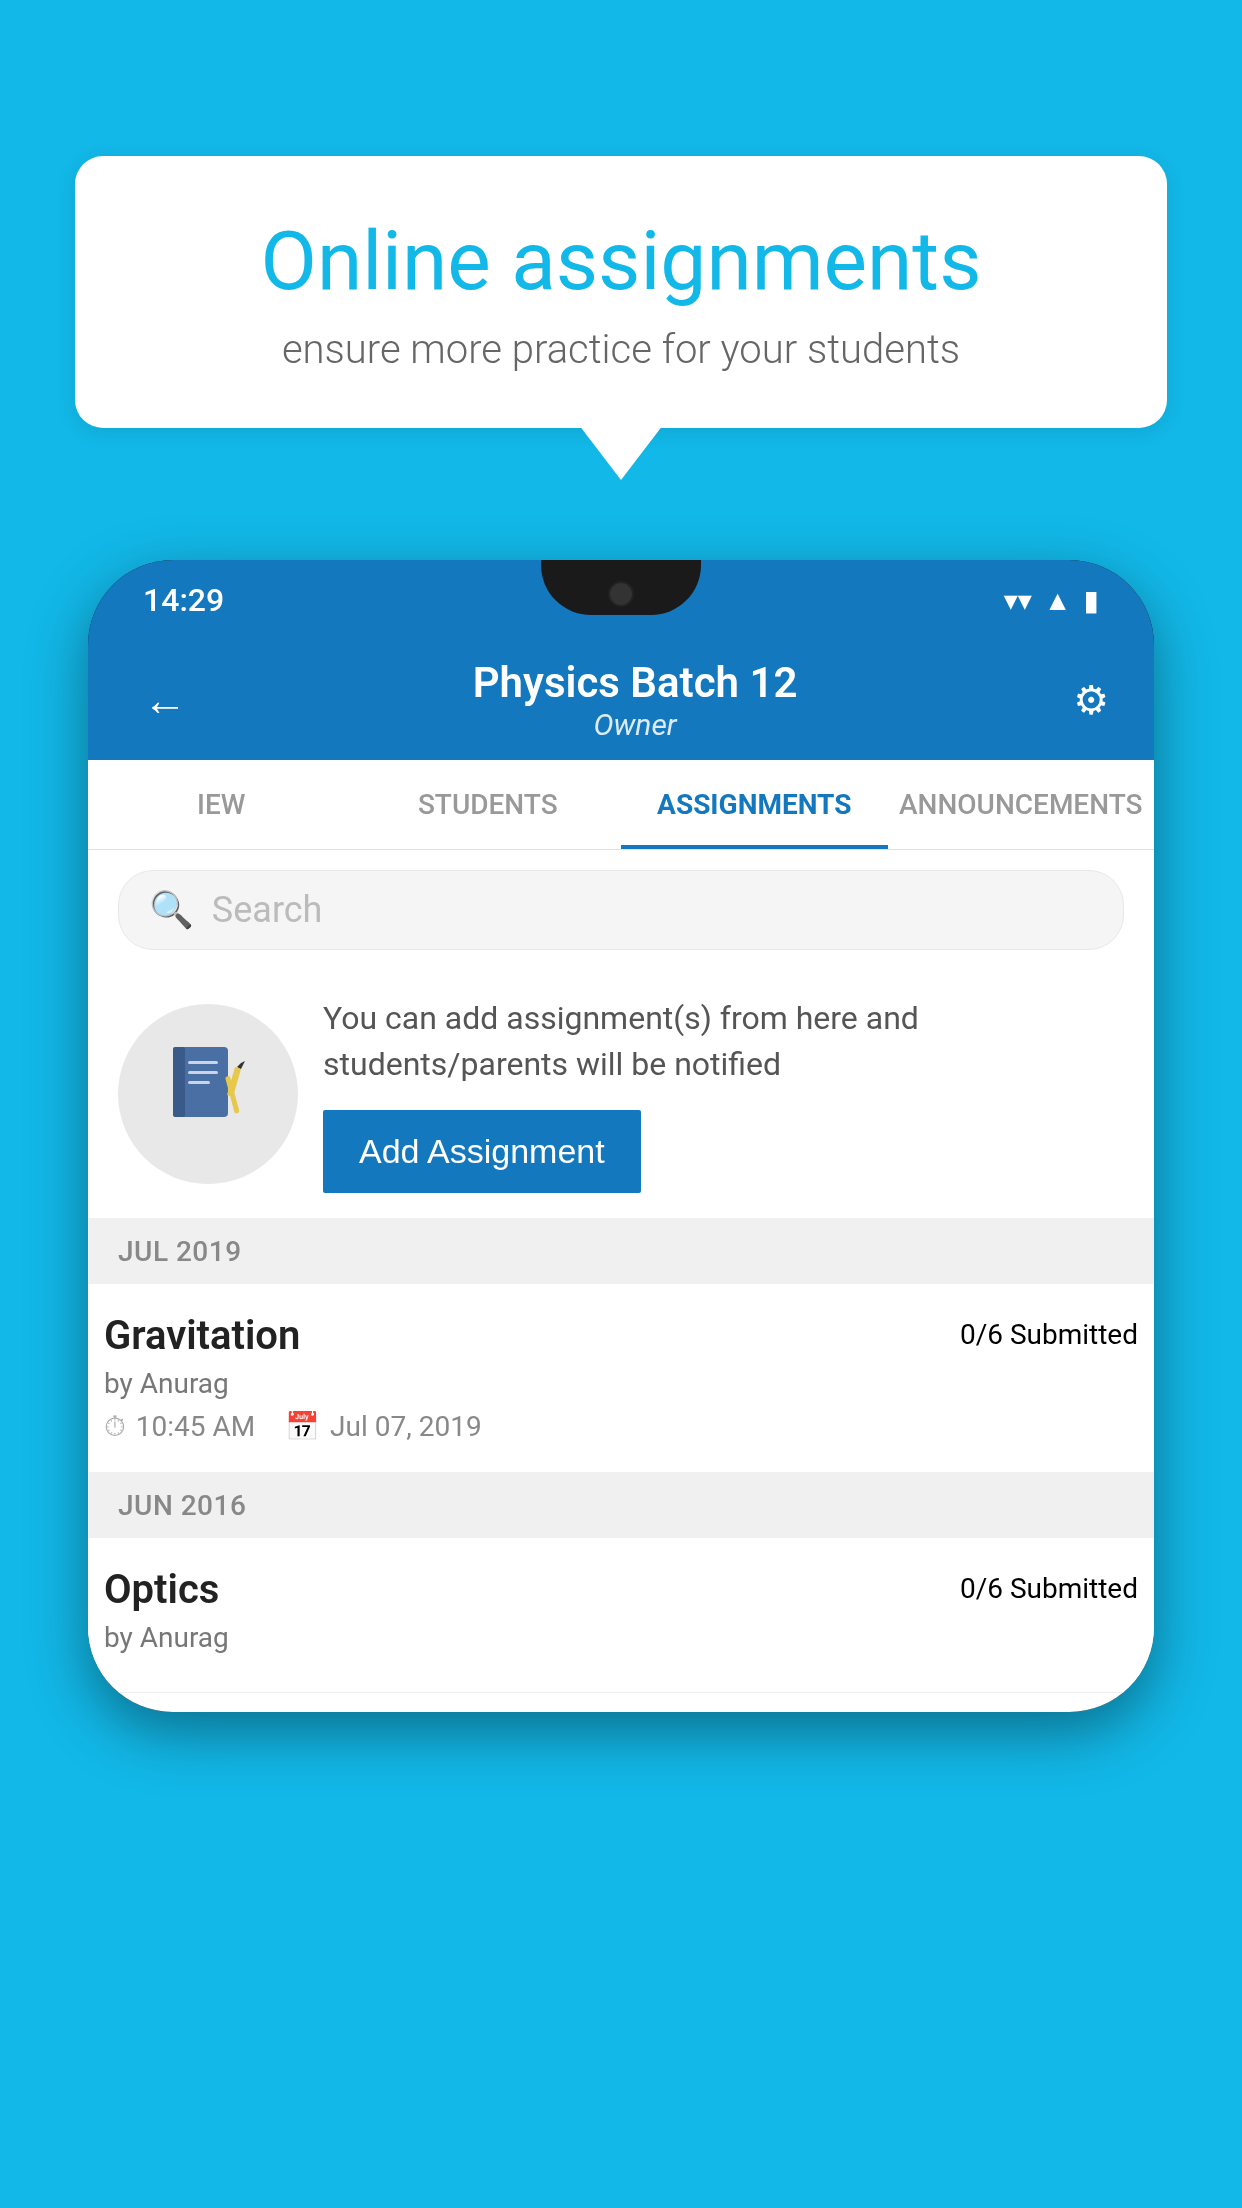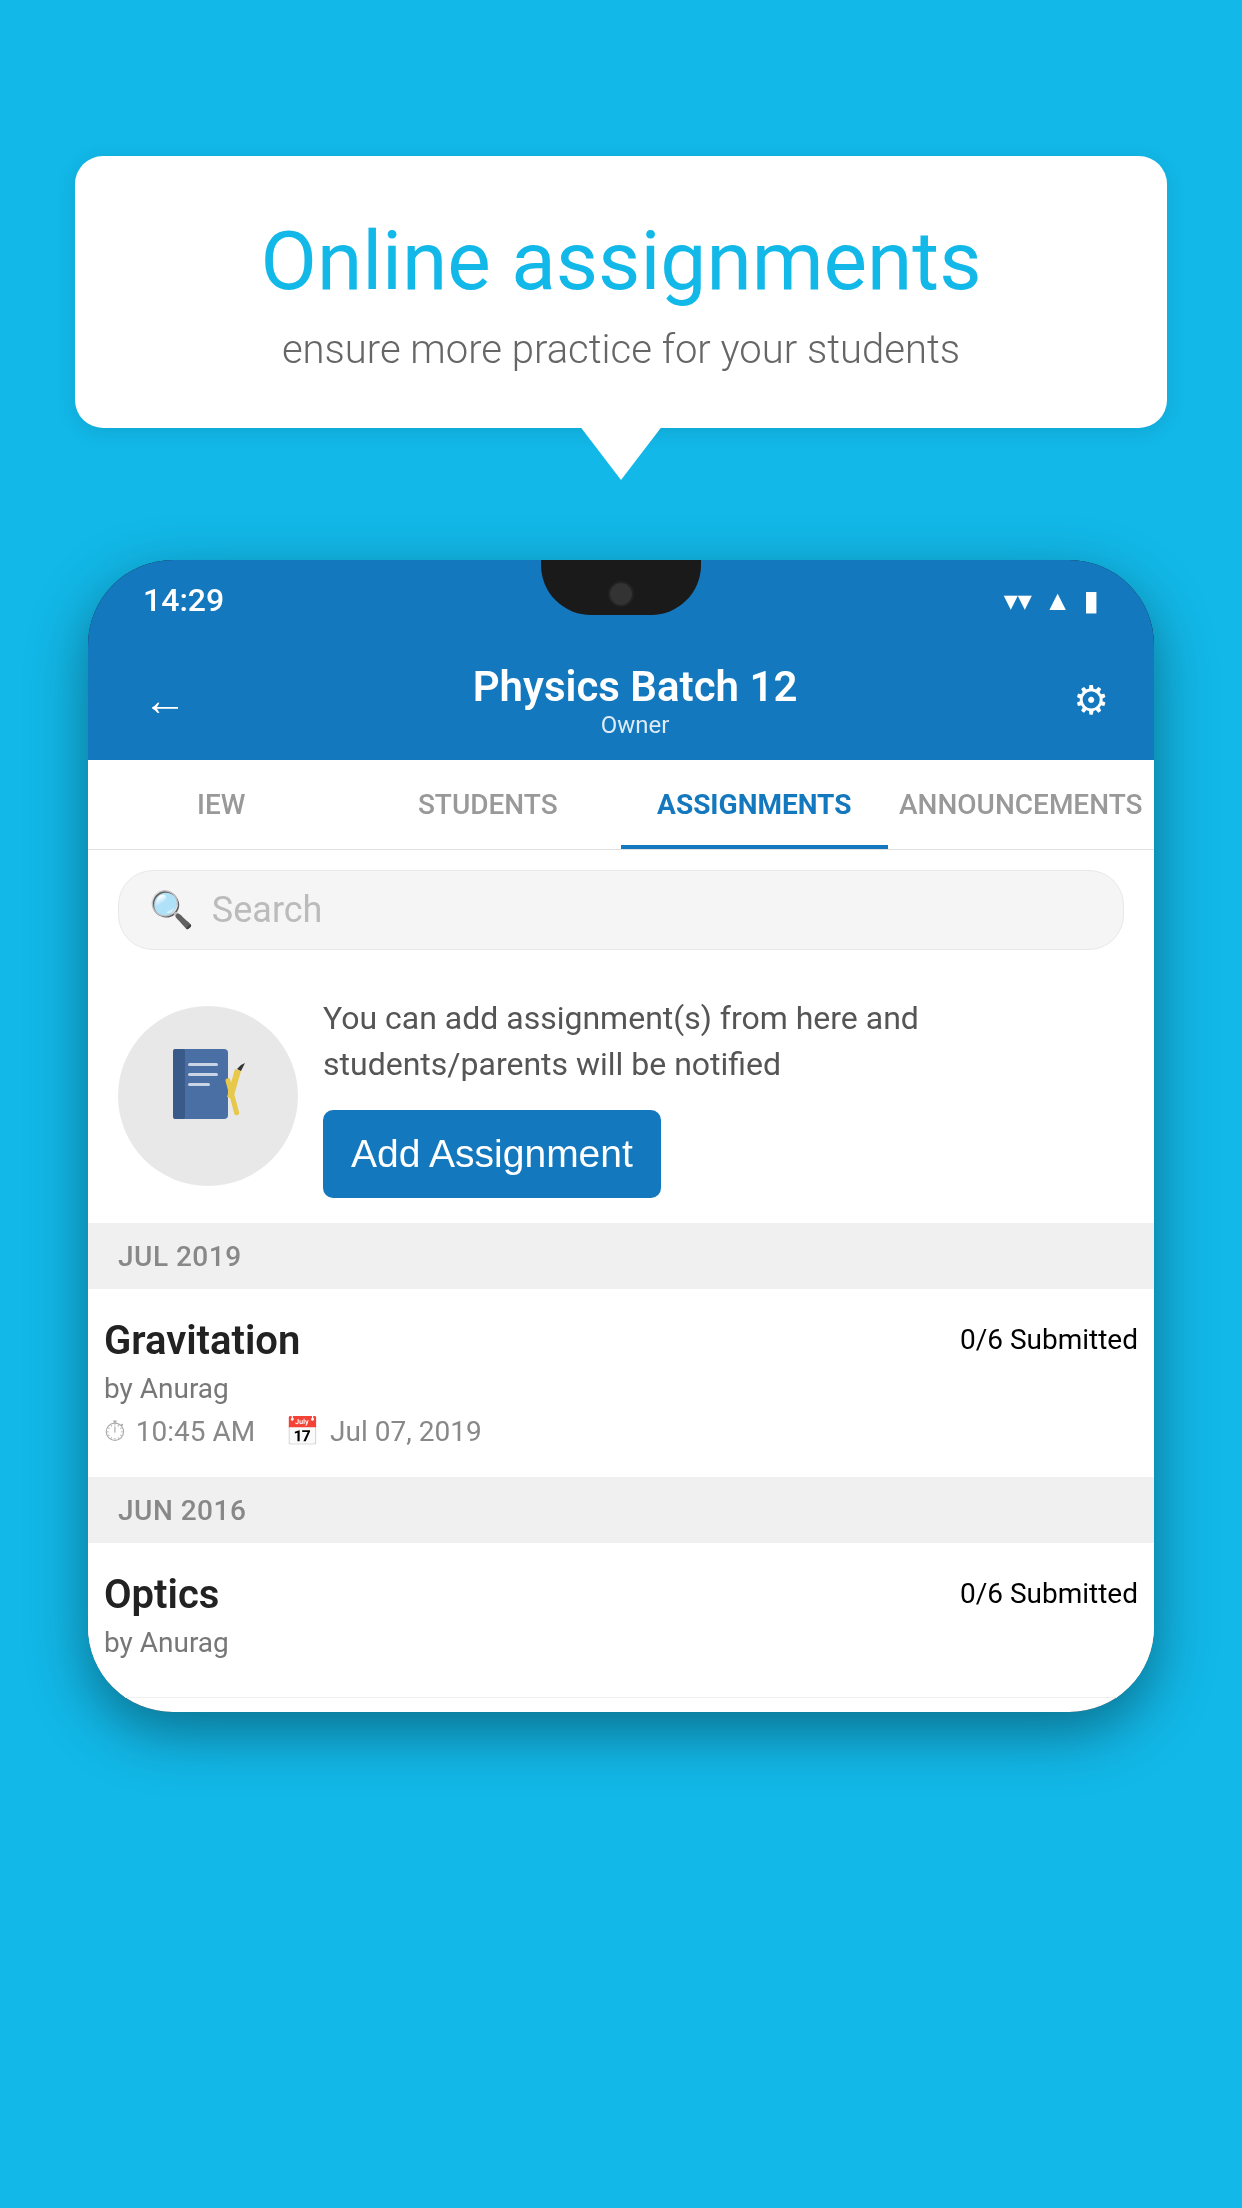--- a/index.html
+++ b/index.html
@@ -156,21 +156,22 @@
     }
 
     .header-title {
       color: white;
       font-size: 42px;
       font-weight: 600;
     }
 
     .header-subtitle {
       color: rgba(255,255,255,0.85);
-      font-size: 24px;
+      font-size: 30px;
+      font-style: italic;
     }
 
     .settings-button {
       color: white;
       font-size: 40px;
       cursor: pointer;
     }
 
     
     .tabs-bar {
@@ -277,23 +278,23 @@
       font-size: 32px;
       color: #555;
       line-height: 1.45;
       margin-bottom: 22px;
     }
 
     .add-assignment-btn {
       background: #1478BE;
       color: white;
       border: none;
-      border-radius: 10px;
-      padding: 22px 28px;
-      font-size: 39px;
+      border-radius: 2px;
+      padding: 22px 36px;
+      font-size: 34px;
       font-weight: 500;
       cursor: pointer;
       display: inline-block;
     }
 
     
     .section-header {
       background: #f0f0f0;
       padding: 16px 30px;
       font-size: 28px;

